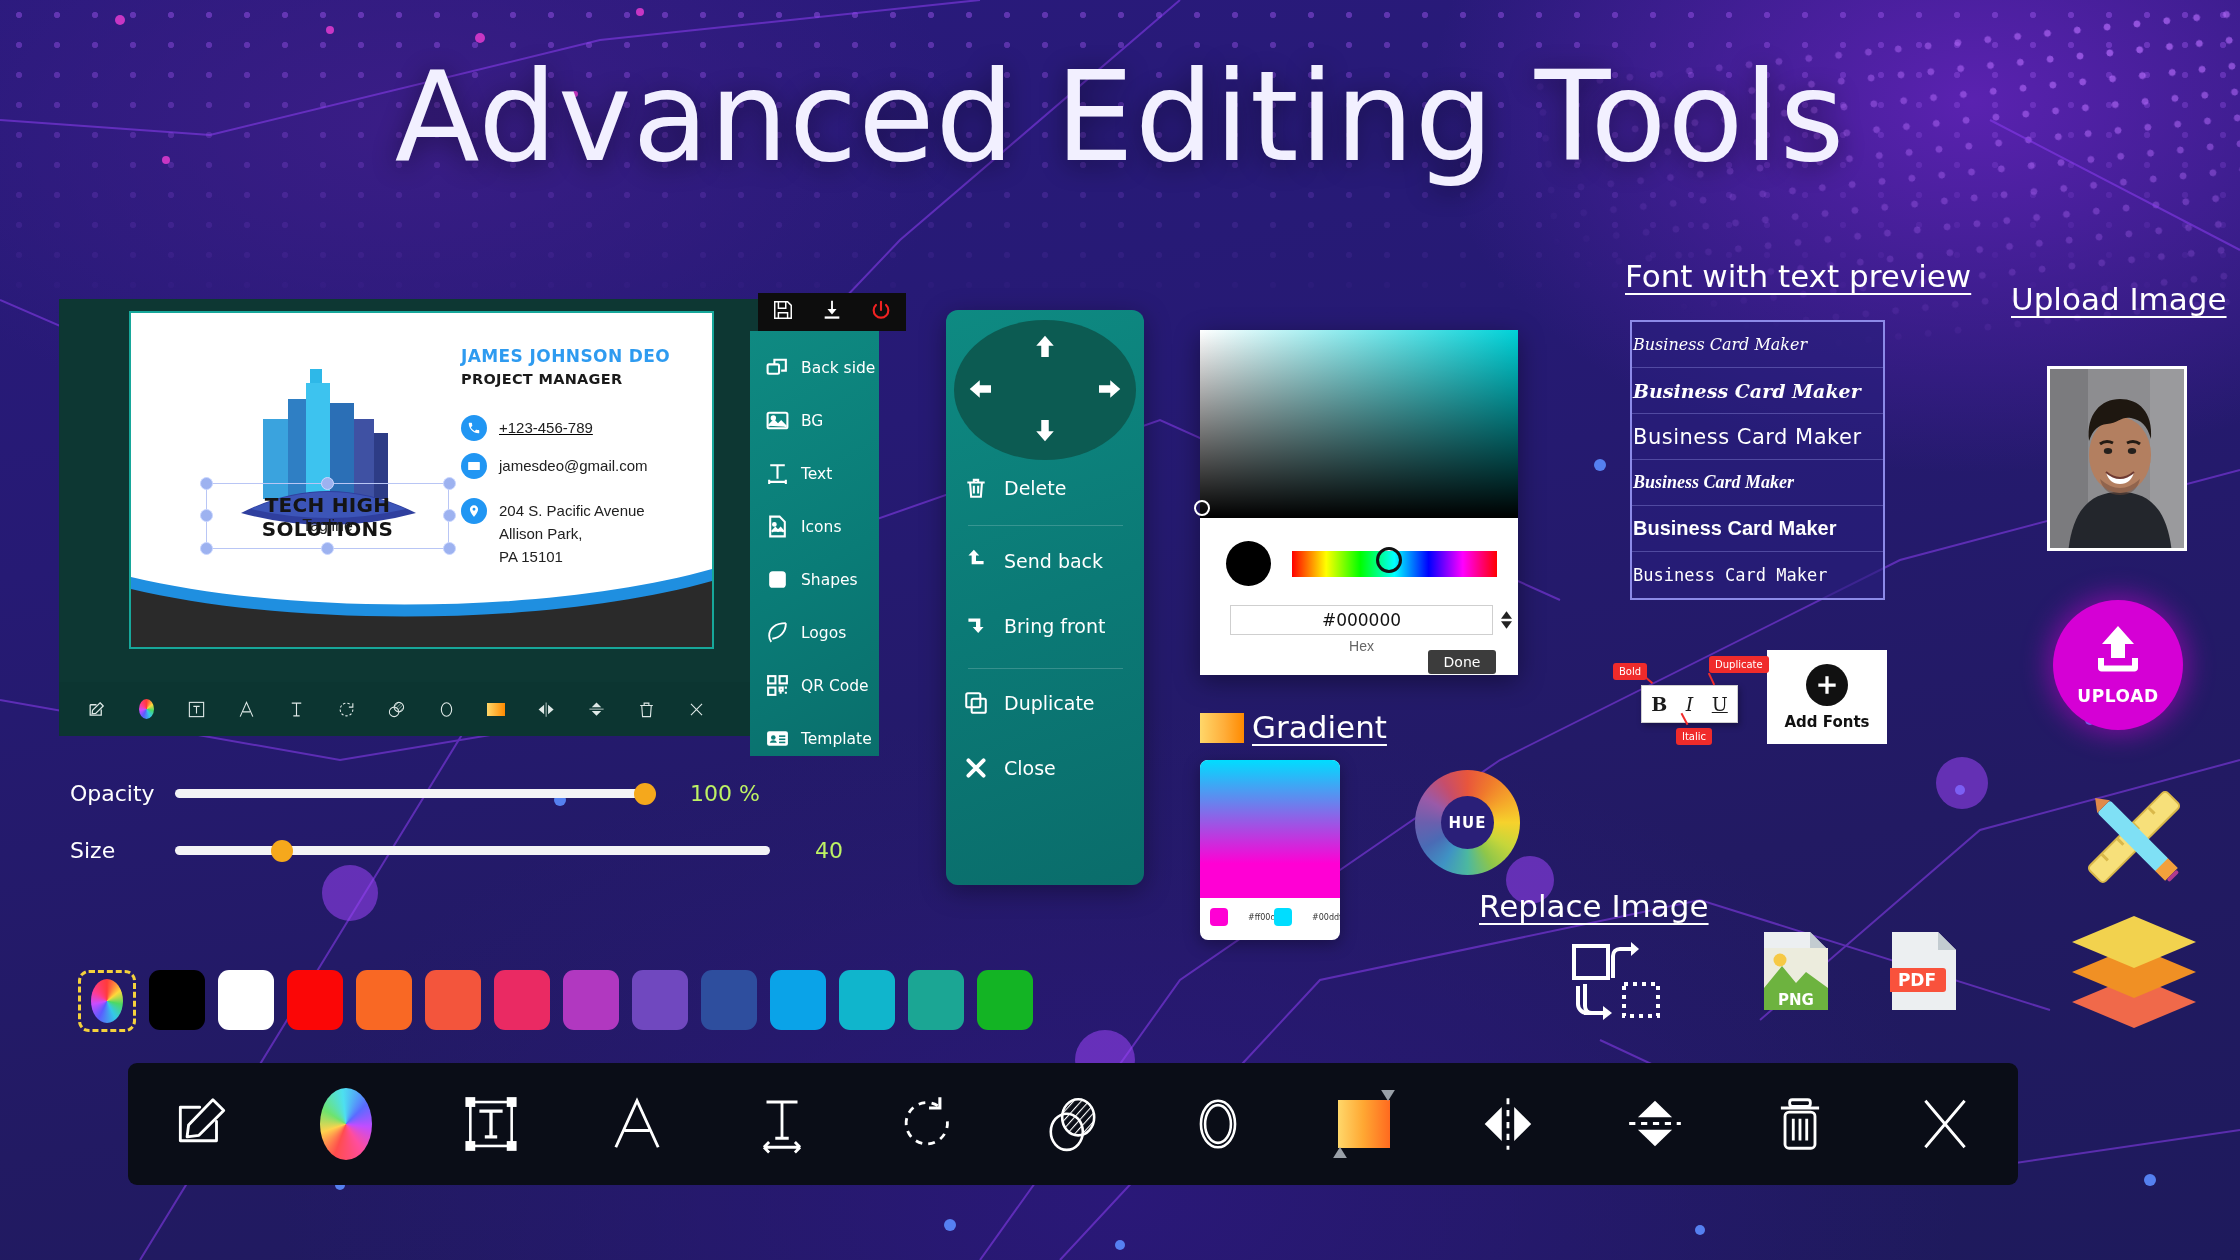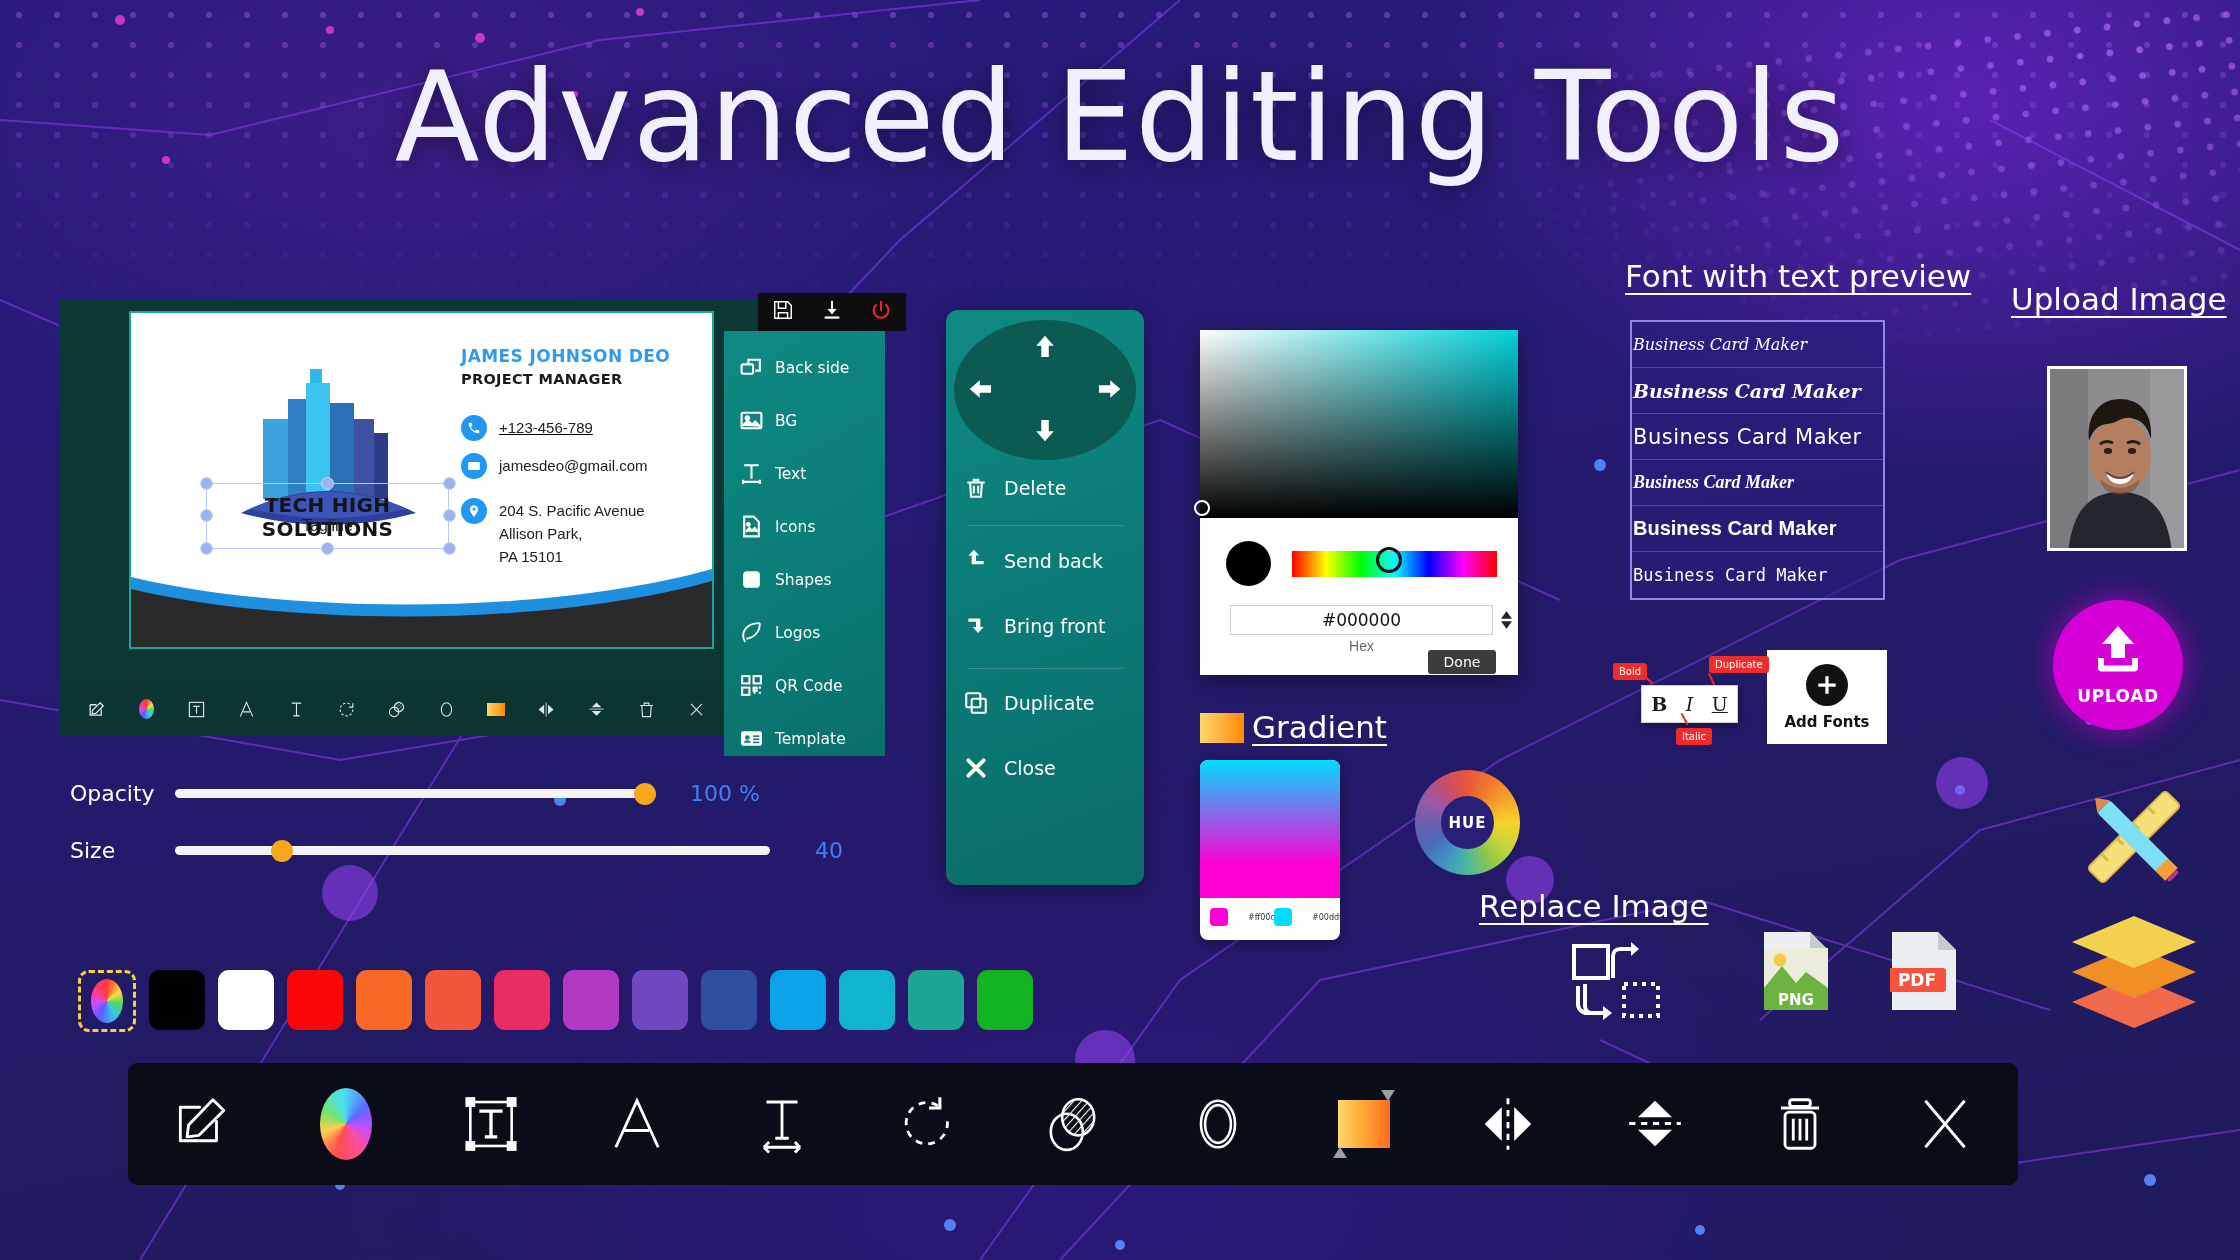--- a/index.html
+++ b/index.html
@@ -83,21 +83,21 @@
   #mini-toolbar .mi { width:50px; height:42px; display:flex; align-items:center;
                       justify-content:center; color:#dfe9e7; }
 
   
   #sidehead {
     position:absolute; left:758px; top:293px; width:148px; height:38px;
     background:#0d0d0d; display:flex; align-items:center; justify-content:space-around;
     z-index:7;
   }
   #sidemenu {
-    position:absolute; left:724px; top:331px; width:161px; height:425px;
+    position:absolute; left:750px; top:331px; width:129px; height:425px;
     background:linear-gradient(150deg,#0f8a82 0%, #0a7c77 55%, #0a6f6c 100%);
     z-index:7; padding-top:10px;
   }
   .sm-item { height:53px; display:flex; align-items:center; gap:11px; padding-left:14px;
              color:#ffffff; font-size:15.5px; font-family:"DejaVu Sans", sans-serif; }
   .sm-ico { width:26px; height:26px; flex:0 0 26px; display:flex;
             align-items:center; justify-content:center; }
 
   
   #tpanel {
@@ -215,21 +215,21 @@
   #tools-ico { position:absolute; left:2075px; top:782px; width:118px; height:110px; z-index:6; }
   #layers-ico { position:absolute; left:2060px; top:912px; width:148px; height:118px; z-index:6; }
 
   
   #sliders { position:absolute; left:70px; top:765px; width:800px; z-index:6; }
   .slider-row { position:relative; height:57px; display:flex; align-items:center; }
   .sl-label { width:105px; color:#ffffff; font-size:22px; font-family:"DejaVu Sans", sans-serif; }
   .sl-track { position:relative; height:9px; border-radius:5px; background:#f3f3f6; }
   .sl-knob { position:absolute; top:50%; width:22px; height:22px; border-radius:50%;
              background:#f5a81c; transform:translate(-50%,-50%); }
-  .sl-val { position:absolute; color:#3b82f6; font-size:22px;
+  .sl-val { position:absolute; color:#bef264; font-size:22px;
             font-family:"DejaVu Sans", sans-serif; }
 
   
   #swatches { position:absolute; left:78px; top:970px; display:flex; gap:13px; z-index:6; }
   .sw { width:56px; height:60px; border-radius:11px; }
   .sw-first { width:58px; height:62px; border-radius:11px; border:3px dashed #f5d23c;
               display:flex; align-items:center; justify-content:center; }
   .sw-ball { width:32px; height:44px; border-radius:50%;
              background:conic-gradient(#ff3b3b,#ffd93b,#4cd964,#34c8e8,#5b5bff,#c94cff,#ff3b8e,#ff3b3b); }
 

